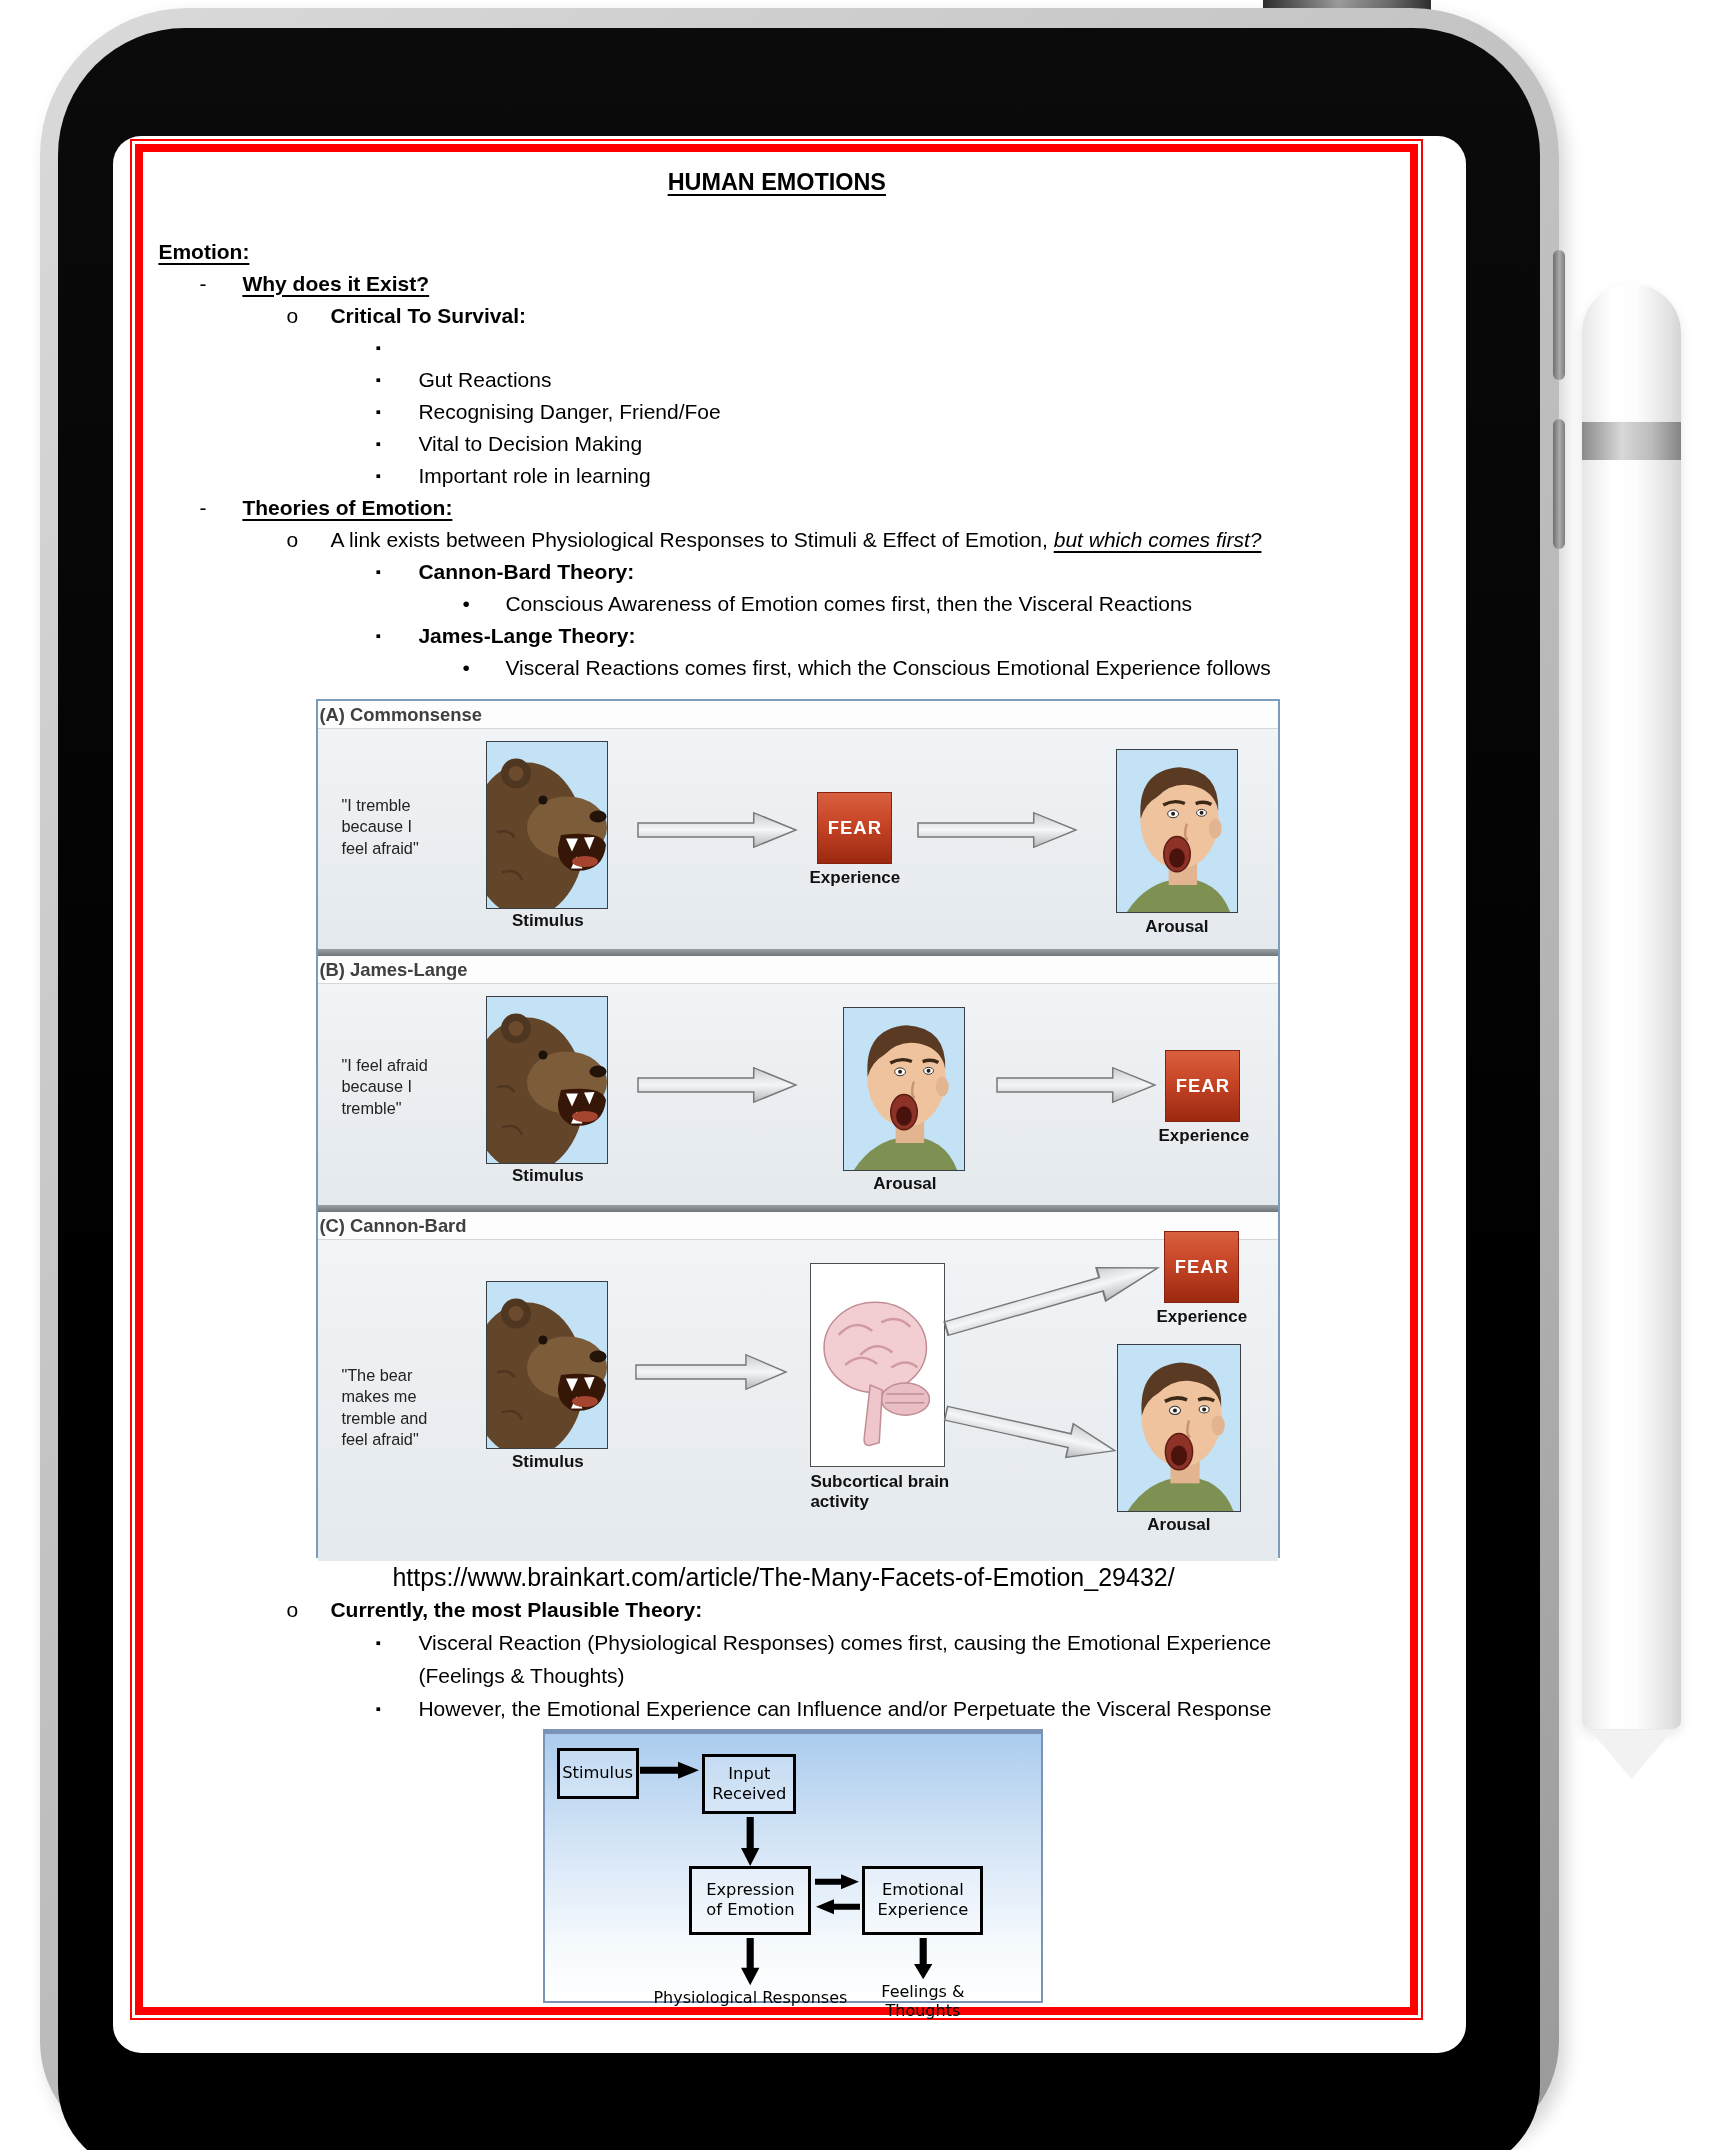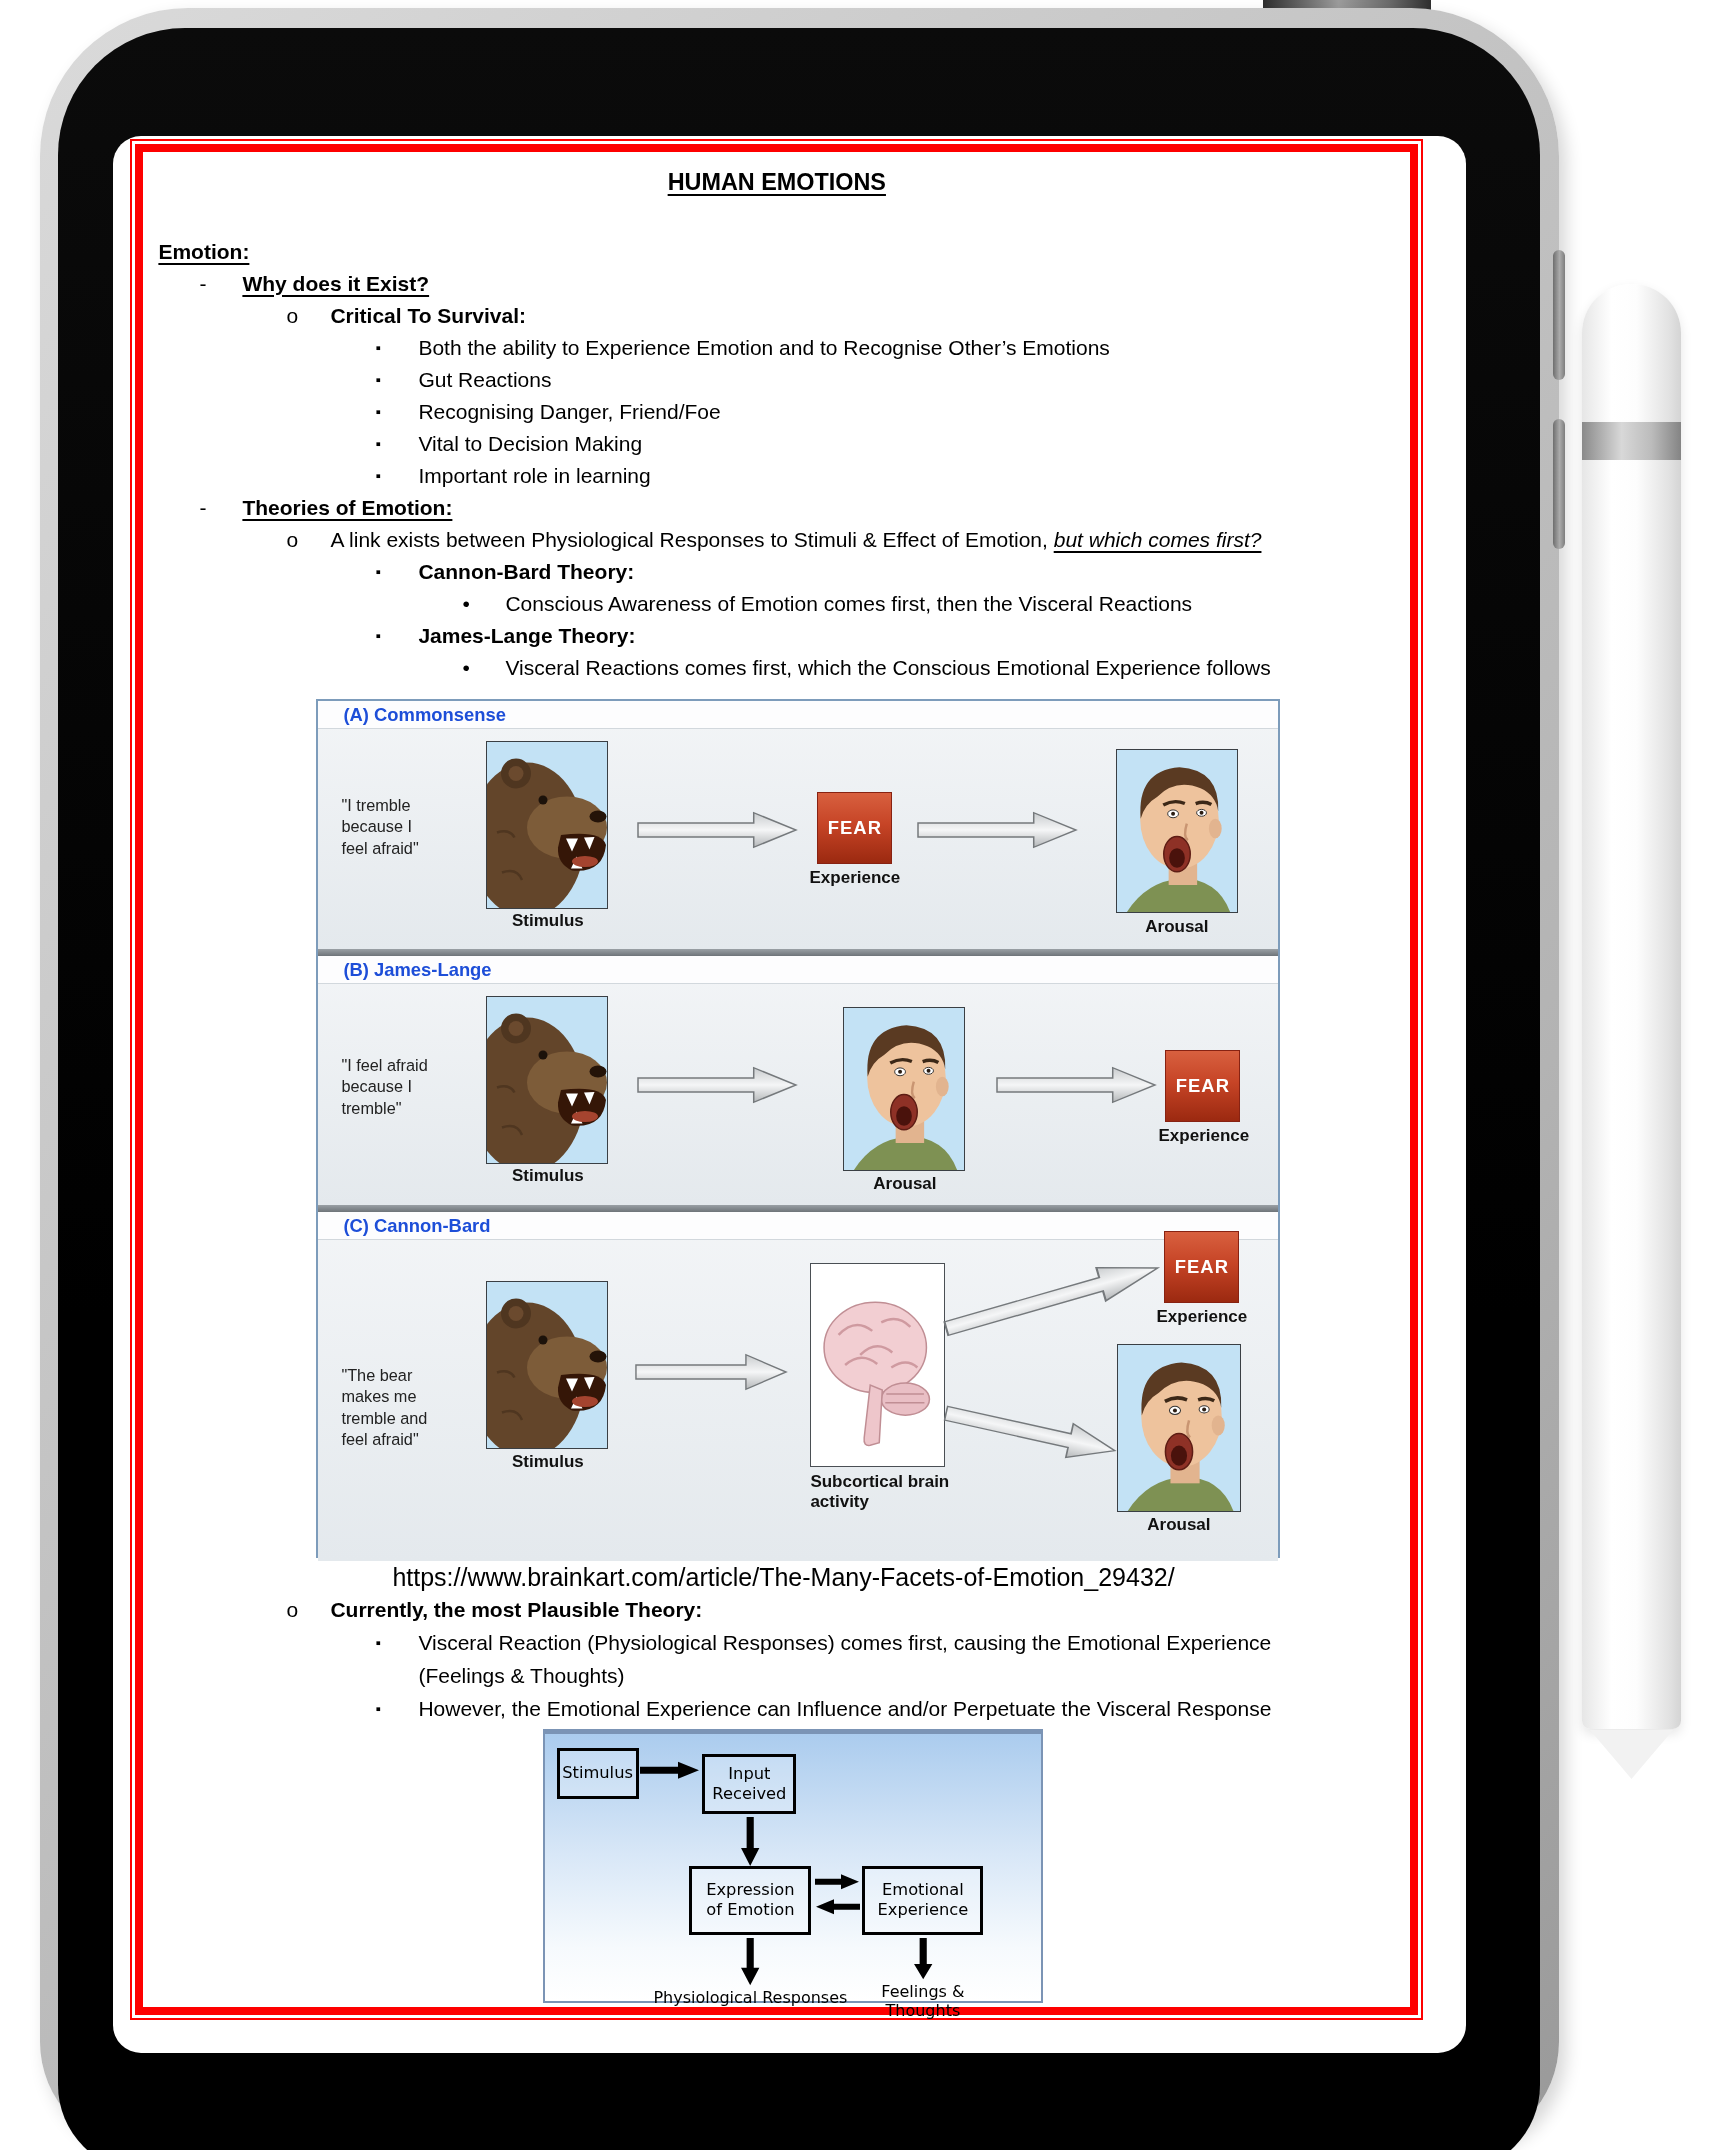--- a/index.html
+++ b/index.html
@@ -50,21 +50,21 @@
   #outline2 .o-row{min-height:33px;line-height:33px;}
   #outline2 .lvl3 .o-text{display:inline-block;max-width:882px;vertical-align:top;}
   .source-url{position:absolute;left:249px;top:1413px;font-size:25px;line-height:25.5px;}
 
   
   .fig{position:absolute;left:173px;top:547px;width:964px;height:859px;
     border:2px solid #7d9cbb;box-sizing:border-box;background:#fff;}
   .fig-panel{position:relative;width:100%;background:linear-gradient(180deg,#f3f5f7 0%,#e4e9ed 100%);}
   .fig-sep{width:100%;height:7.1px;background:linear-gradient(180deg,#9aa0a5,#6e7479);}
   .fig-head{height:28.5px;background:#fdfdfe;border-bottom:1px solid #d2d8dd;display:flex;align-items:center;
-    padding-left:25px;font-size:18.4px;font-weight:bold;color:#1d4ed8;box-sizing:border-box;}
+    padding-left:1px;font-size:18.4px;font-weight:bold;color:#404040;box-sizing:border-box;}
   .quote{position:absolute;font-size:16.3px;line-height:21.4px;color:#222;white-space:pre-line;}
   .photo-box{position:absolute;border:1.5px solid #3a3f44;background:#c3e2f5;box-sizing:border-box;overflow:hidden;}
   .white-box{position:absolute;border:1.5px solid #4a4f54;background:#fff;box-sizing:border-box;overflow:hidden;}
   .node-label{position:absolute;font-size:17px;font-weight:bold;color:#111;text-align:center;white-space:pre-line;}
   .node-label.left{text-align:left;}
   .fear{position:absolute;width:75px;height:72px;border:1.5px solid #872212;box-sizing:border-box;
     background:linear-gradient(180deg,#d8603f 0%,#c64426 45%,#9b2910 100%);
     display:flex;align-items:center;justify-content:center;
     color:#fff;font-size:18.4px;font-weight:bold;letter-spacing:1px;}
   .big-arrow{position:absolute;}
@@ -104,21 +104,21 @@
         <div class="red-outer">
           <div class="red-inner">
             <div class="content">
 
               <div class="doc-title">HUMAN EMOTIONS</div>
 
               <div class="outline" id="outline1" style="top:84px;">
                   <div class="o-row lvl0"><span class="o-bullet"></span><span class="o-text bold-underline">Emotion:</span></div>
                   <div class="o-row lvl1"><span class="o-bullet">-</span><span class="o-text bold-underline">Why does it Exist?</span></div>
                   <div class="o-row lvl2"><span class="o-bullet">o</span><span class="o-text bold">Critical To Survival:</span></div>
-                  <div class="o-row lvl3"><span class="o-bullet">▪</span><span class="o-text">Both the ability to Experience Emotion and to Recognise Other’s Emotions</span></div>
+                  <div class="o-row lvl3"><span class="o-bullet">▪</span></div>
                   <div class="o-row lvl3"><span class="o-bullet">▪</span><span class="o-text">Gut Reactions</span></div>
                   <div class="o-row lvl3"><span class="o-bullet">▪</span><span class="o-text">Recognising Danger, Friend/Foe</span></div>
                   <div class="o-row lvl3"><span class="o-bullet">▪</span><span class="o-text">Vital to Decision Making</span></div>
                   <div class="o-row lvl3"><span class="o-bullet">▪</span><span class="o-text">Important role in learning</span></div>
                   <div class="o-row lvl1"><span class="o-bullet">-</span><span class="o-text bold-underline">Theories of Emotion:</span></div>
                   <div class="o-row lvl2"><span class="o-bullet">o</span><span class="o-text">A link exists between Physiological Responses to Stimuli &amp; Effect of Emotion, </span><span class="o-text italic-underline">but which comes first?</span></div>
                   <div class="o-row lvl3"><span class="o-bullet">▪</span><span class="o-text bold">Cannon-Bard Theory:</span></div>
                   <div class="o-row lvl4"><span class="o-bullet">•</span><span class="o-text">Conscious Awareness of Emotion comes first, then the Visceral Reactions</span></div>
                   <div class="o-row lvl3"><span class="o-bullet">▪</span><span class="o-text bold">James-Lange Theory:</span></div>
                   <div class="o-row lvl4"><span class="o-bullet">•</span><span class="o-text">Visceral Reactions comes first, which the Conscious Emotional Experience follows</span></div>

